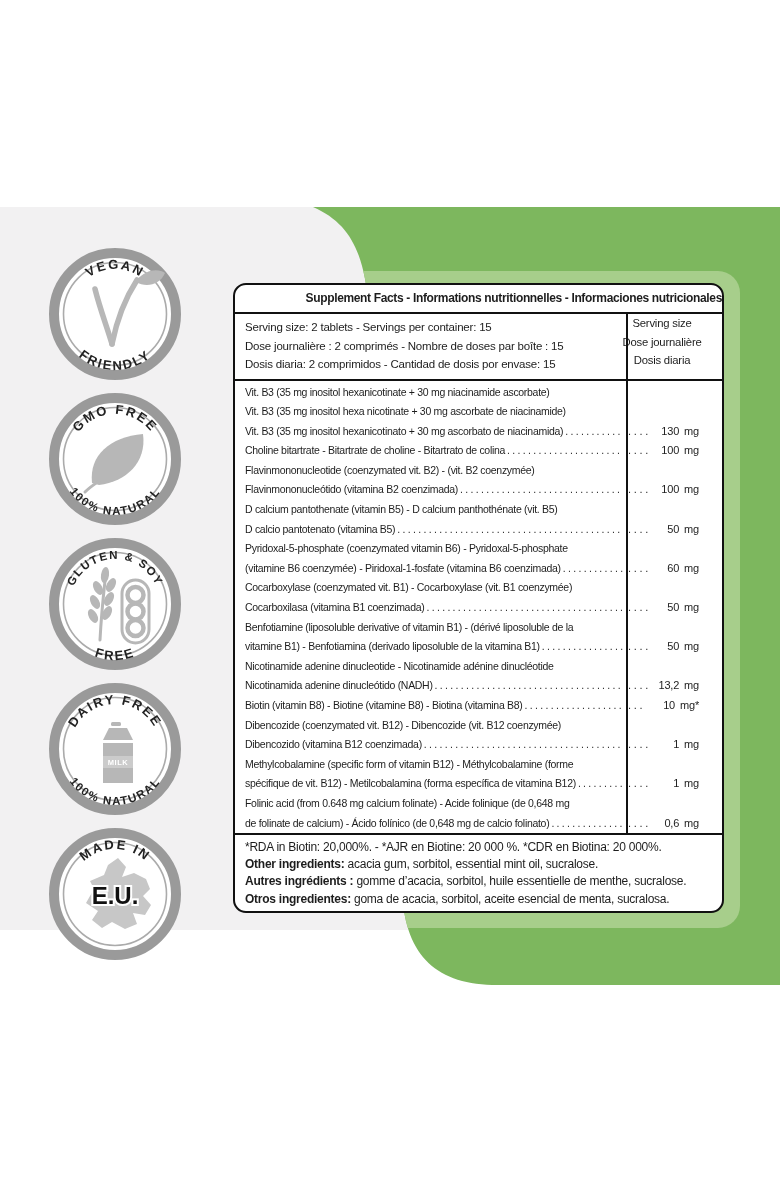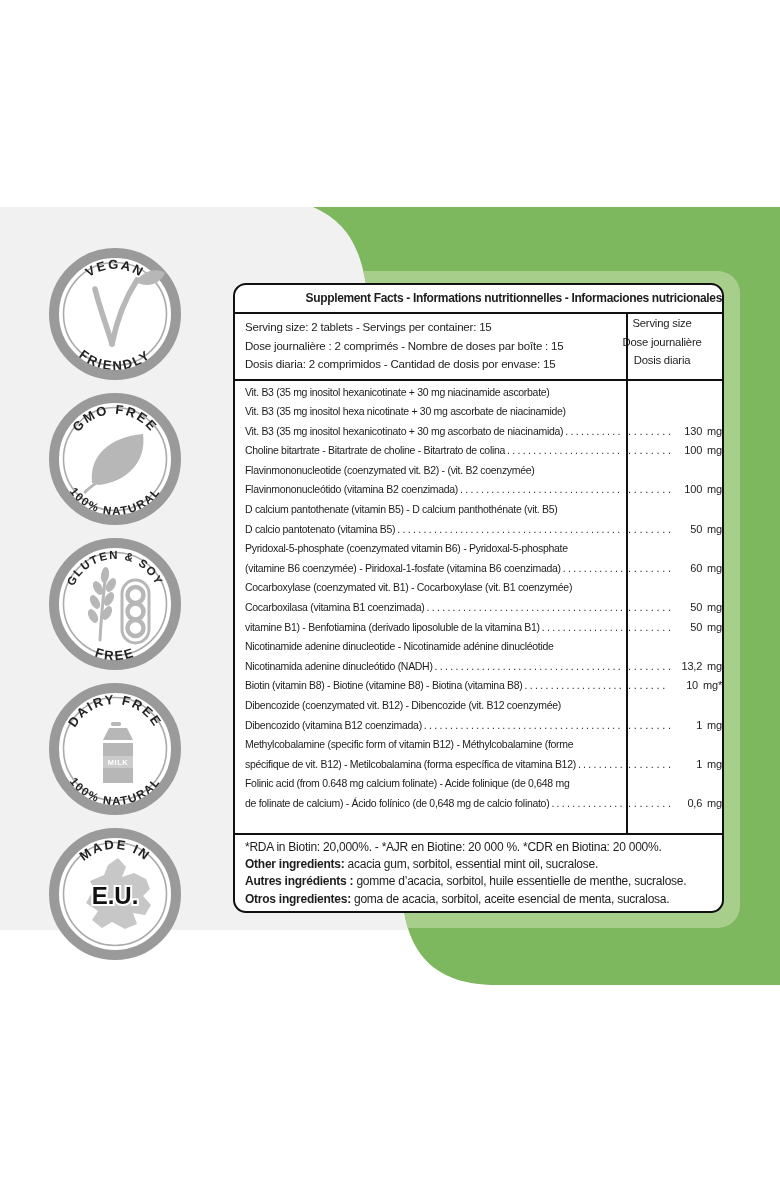--- a/index.html
+++ b/index.html
@@ -43,21 +43,21 @@
          letter-spacing:-0.2px;flex:0 0 auto;}
   .nutrients{flex:1 1 auto;overflow:hidden;padding-top:2px;}
   .line{display:flex;}
   .lcell{flex:1 1 auto;display:flex;overflow:hidden;padding-left:10px;padding-right:3px;
          line-height:19.6px;font-size:10.5px;letter-spacing:-0.3px;white-space:nowrap;min-width:0;}
   .lcell .t{flex:0 0 auto;}
   .dots{flex:1 1 0;min-width:0;overflow:hidden;white-space:nowrap;padding:0 2px;color:#2a2a2a;}
   .rcell{width:96px;flex:0 0 auto;display:flex;line-height:19.6px;font-size:11px;
          letter-spacing:-0.2px;white-space:nowrap;overflow:hidden;}
   .val{flex:0 0 30px;text-align:right;}
-  .unit{flex:0 0 auto;padding-left:5px;margin-right:0;}
+  .unit{flex:0 0 auto;padding-left:5px;margin-right:23px;}
   .footnotes{flex:0 0 auto;height:78px;border-top:2.5px solid #111;box-sizing:border-box;
          padding:4px 10px 0;font-size:12px;line-height:17.2px;letter-spacing:-0.25px;
          white-space:nowrap;overflow:hidden;}
   .footnotes b{letter-spacing:-0.25px;text-align:center;}
 </style>
 </head>
 <body>
 
 <div class="stage">
 
@@ -286,20 +286,23 @@
             <span class="t">Cocarboxilasa (vitamina B1 coenzimada)</span>
             <span class="dots">. . . . . . . . . . . . . . . . . . . . . . . . . . . . . . . . . . . . . . . . . . . . . . . . . . . . . . . . . . . . </span>
           </div>
           <div class="rcell">
             <span class="dots">. . . . . . . . . . . . . . . . . . . . . . . . . . . . . . . . . . . . . . . . . . . . . . . . . . . . . . . . . . . . </span>
             <span class="val">50</span>
             <span class="unit">mg</span>
           </div>
         </div>
         <div class="line">
+          <div class="lcell">
+            <span class="t">Benfotiamine (liposoluble derivative of vitamin B1) - (dérivé liposoluble de la</span>
+          </div>
           <div class="rcell"></div>
         </div>
         <div class="line">
           <div class="lcell">
             <span class="t">vitamine B1) - Benfotiamina (derivado liposoluble de la vitamina B1)</span>
             <span class="dots">. . . . . . . . . . . . . . . . . . . . . . . . . . . . . . . . . . . . . . . . . . . . . . . . . . . . . . . . . . . . </span>
           </div>
           <div class="rcell">
             <span class="dots">. . . . . . . . . . . . . . . . . . . . . . . . . . . . . . . . . . . . . . . . . . . . . . . . . . . . . . . . . . . . </span>
             <span class="val">50</span>

